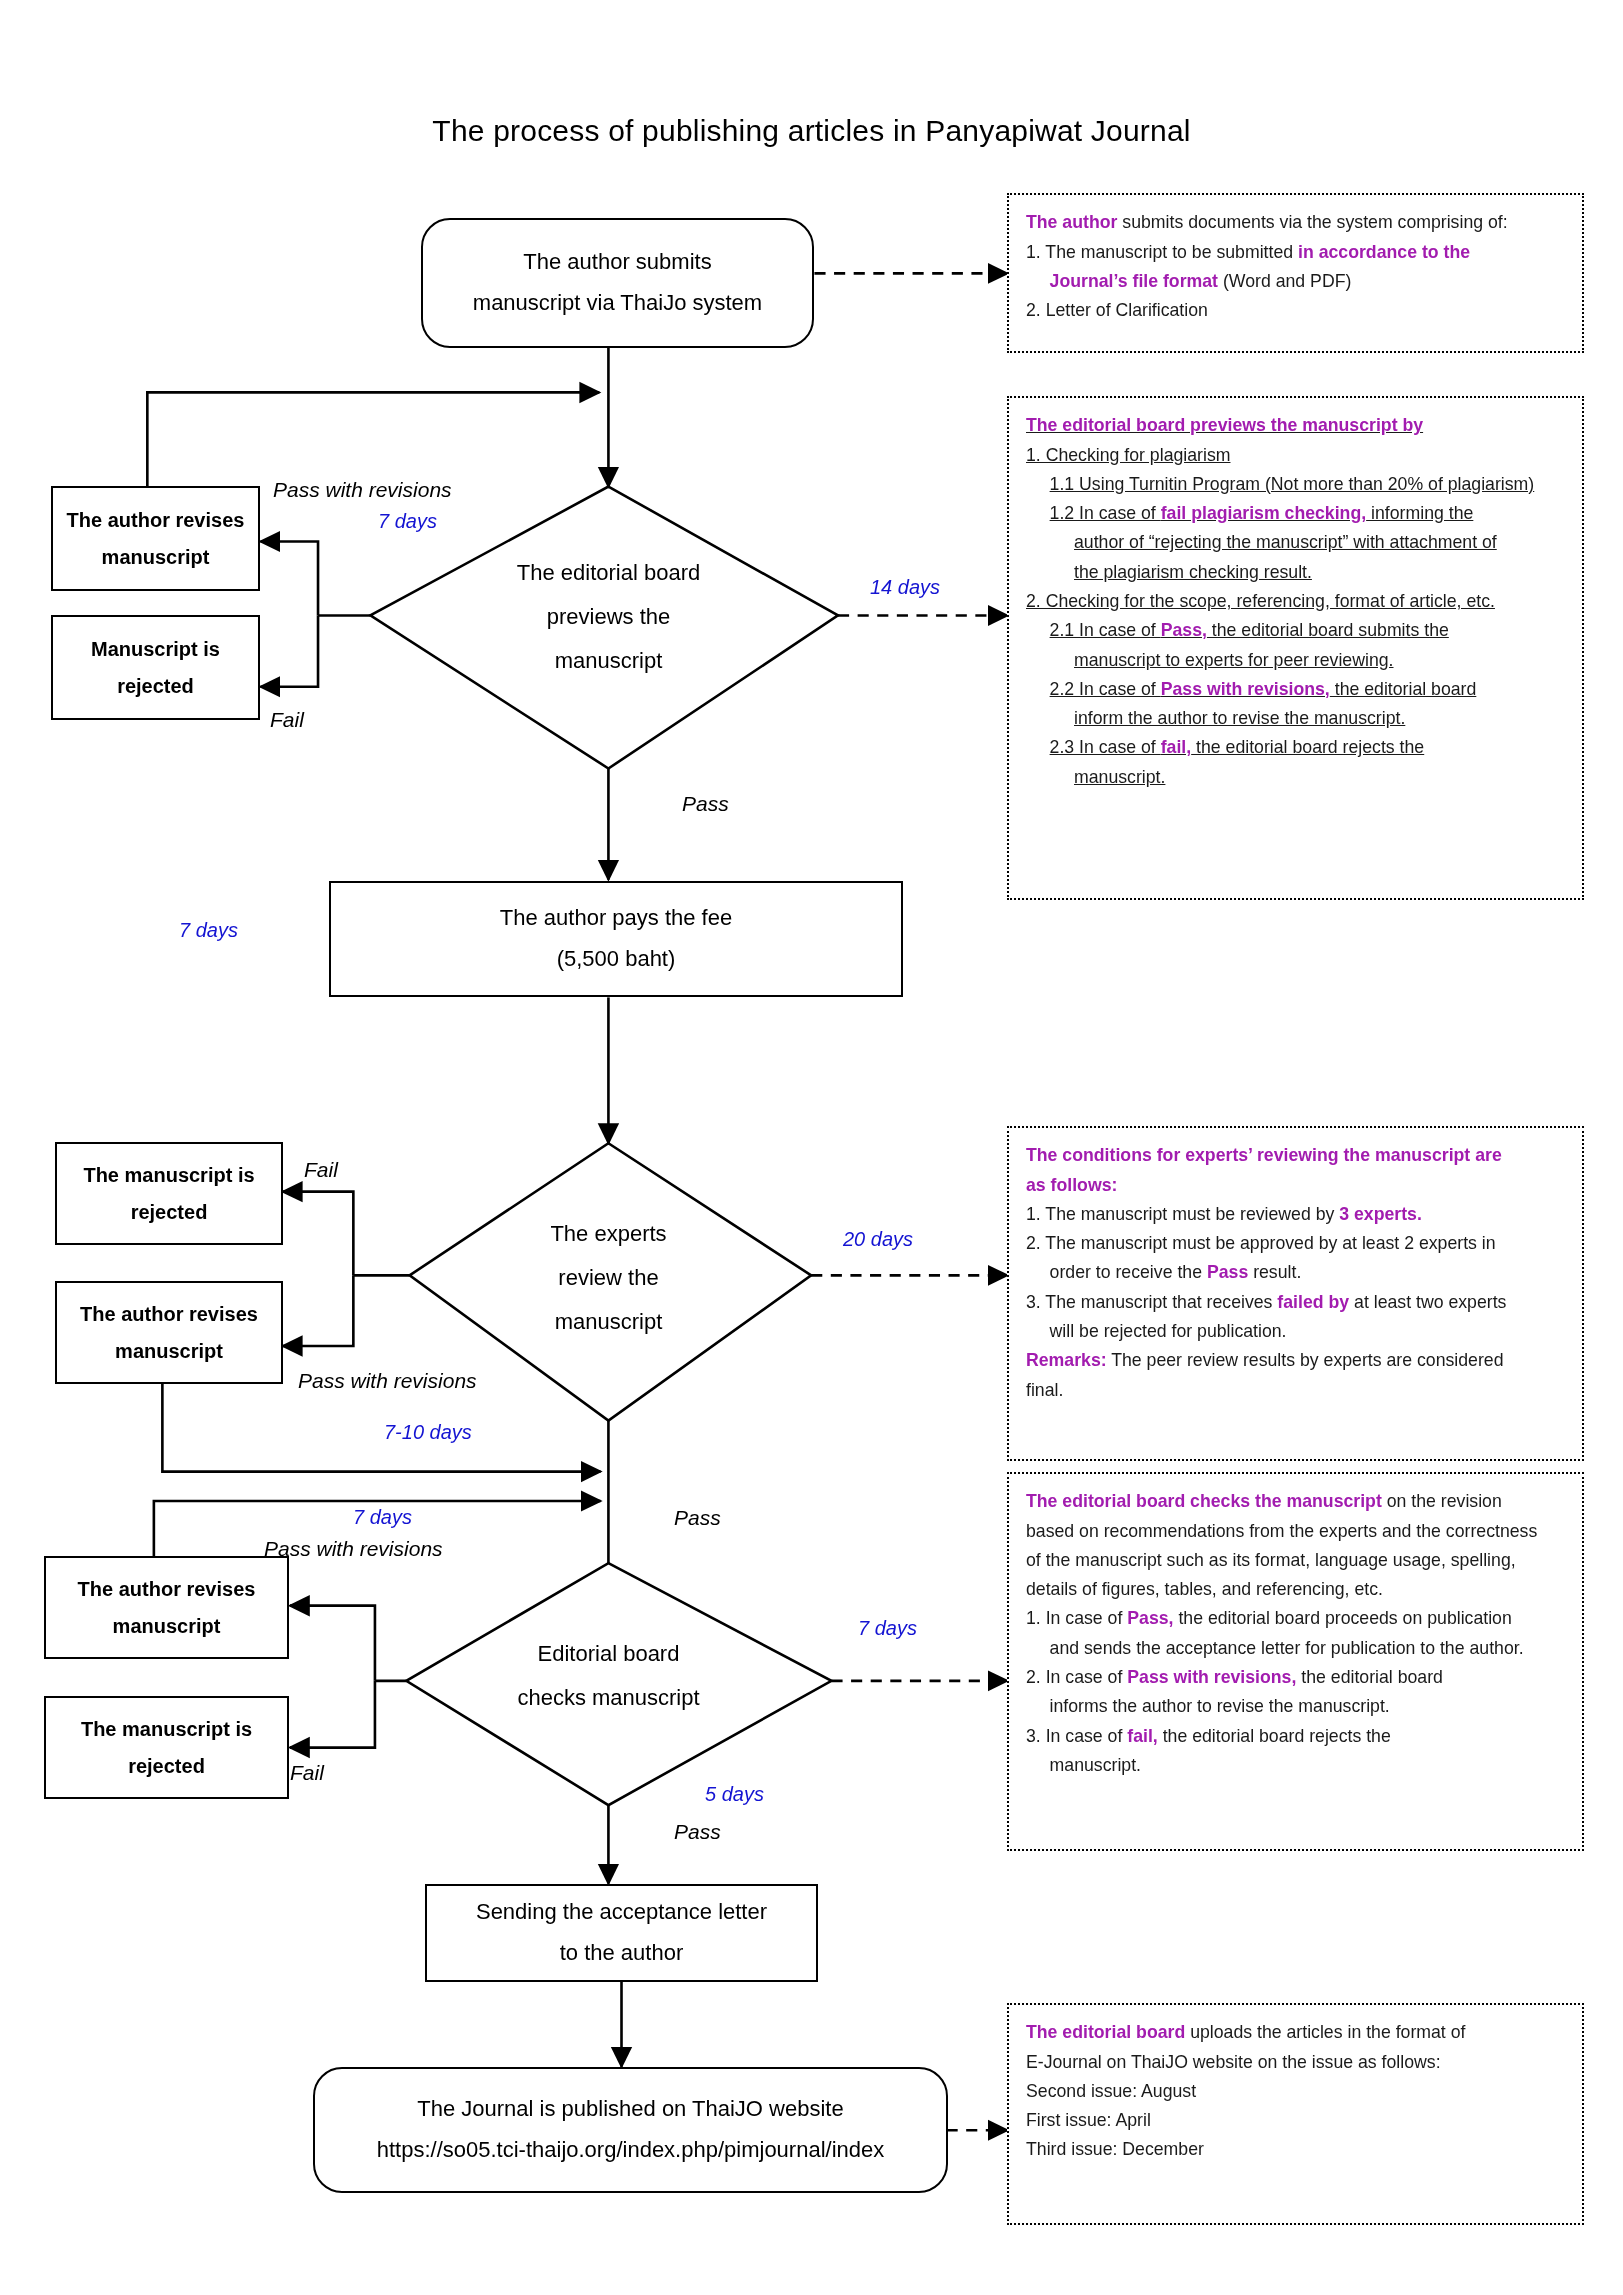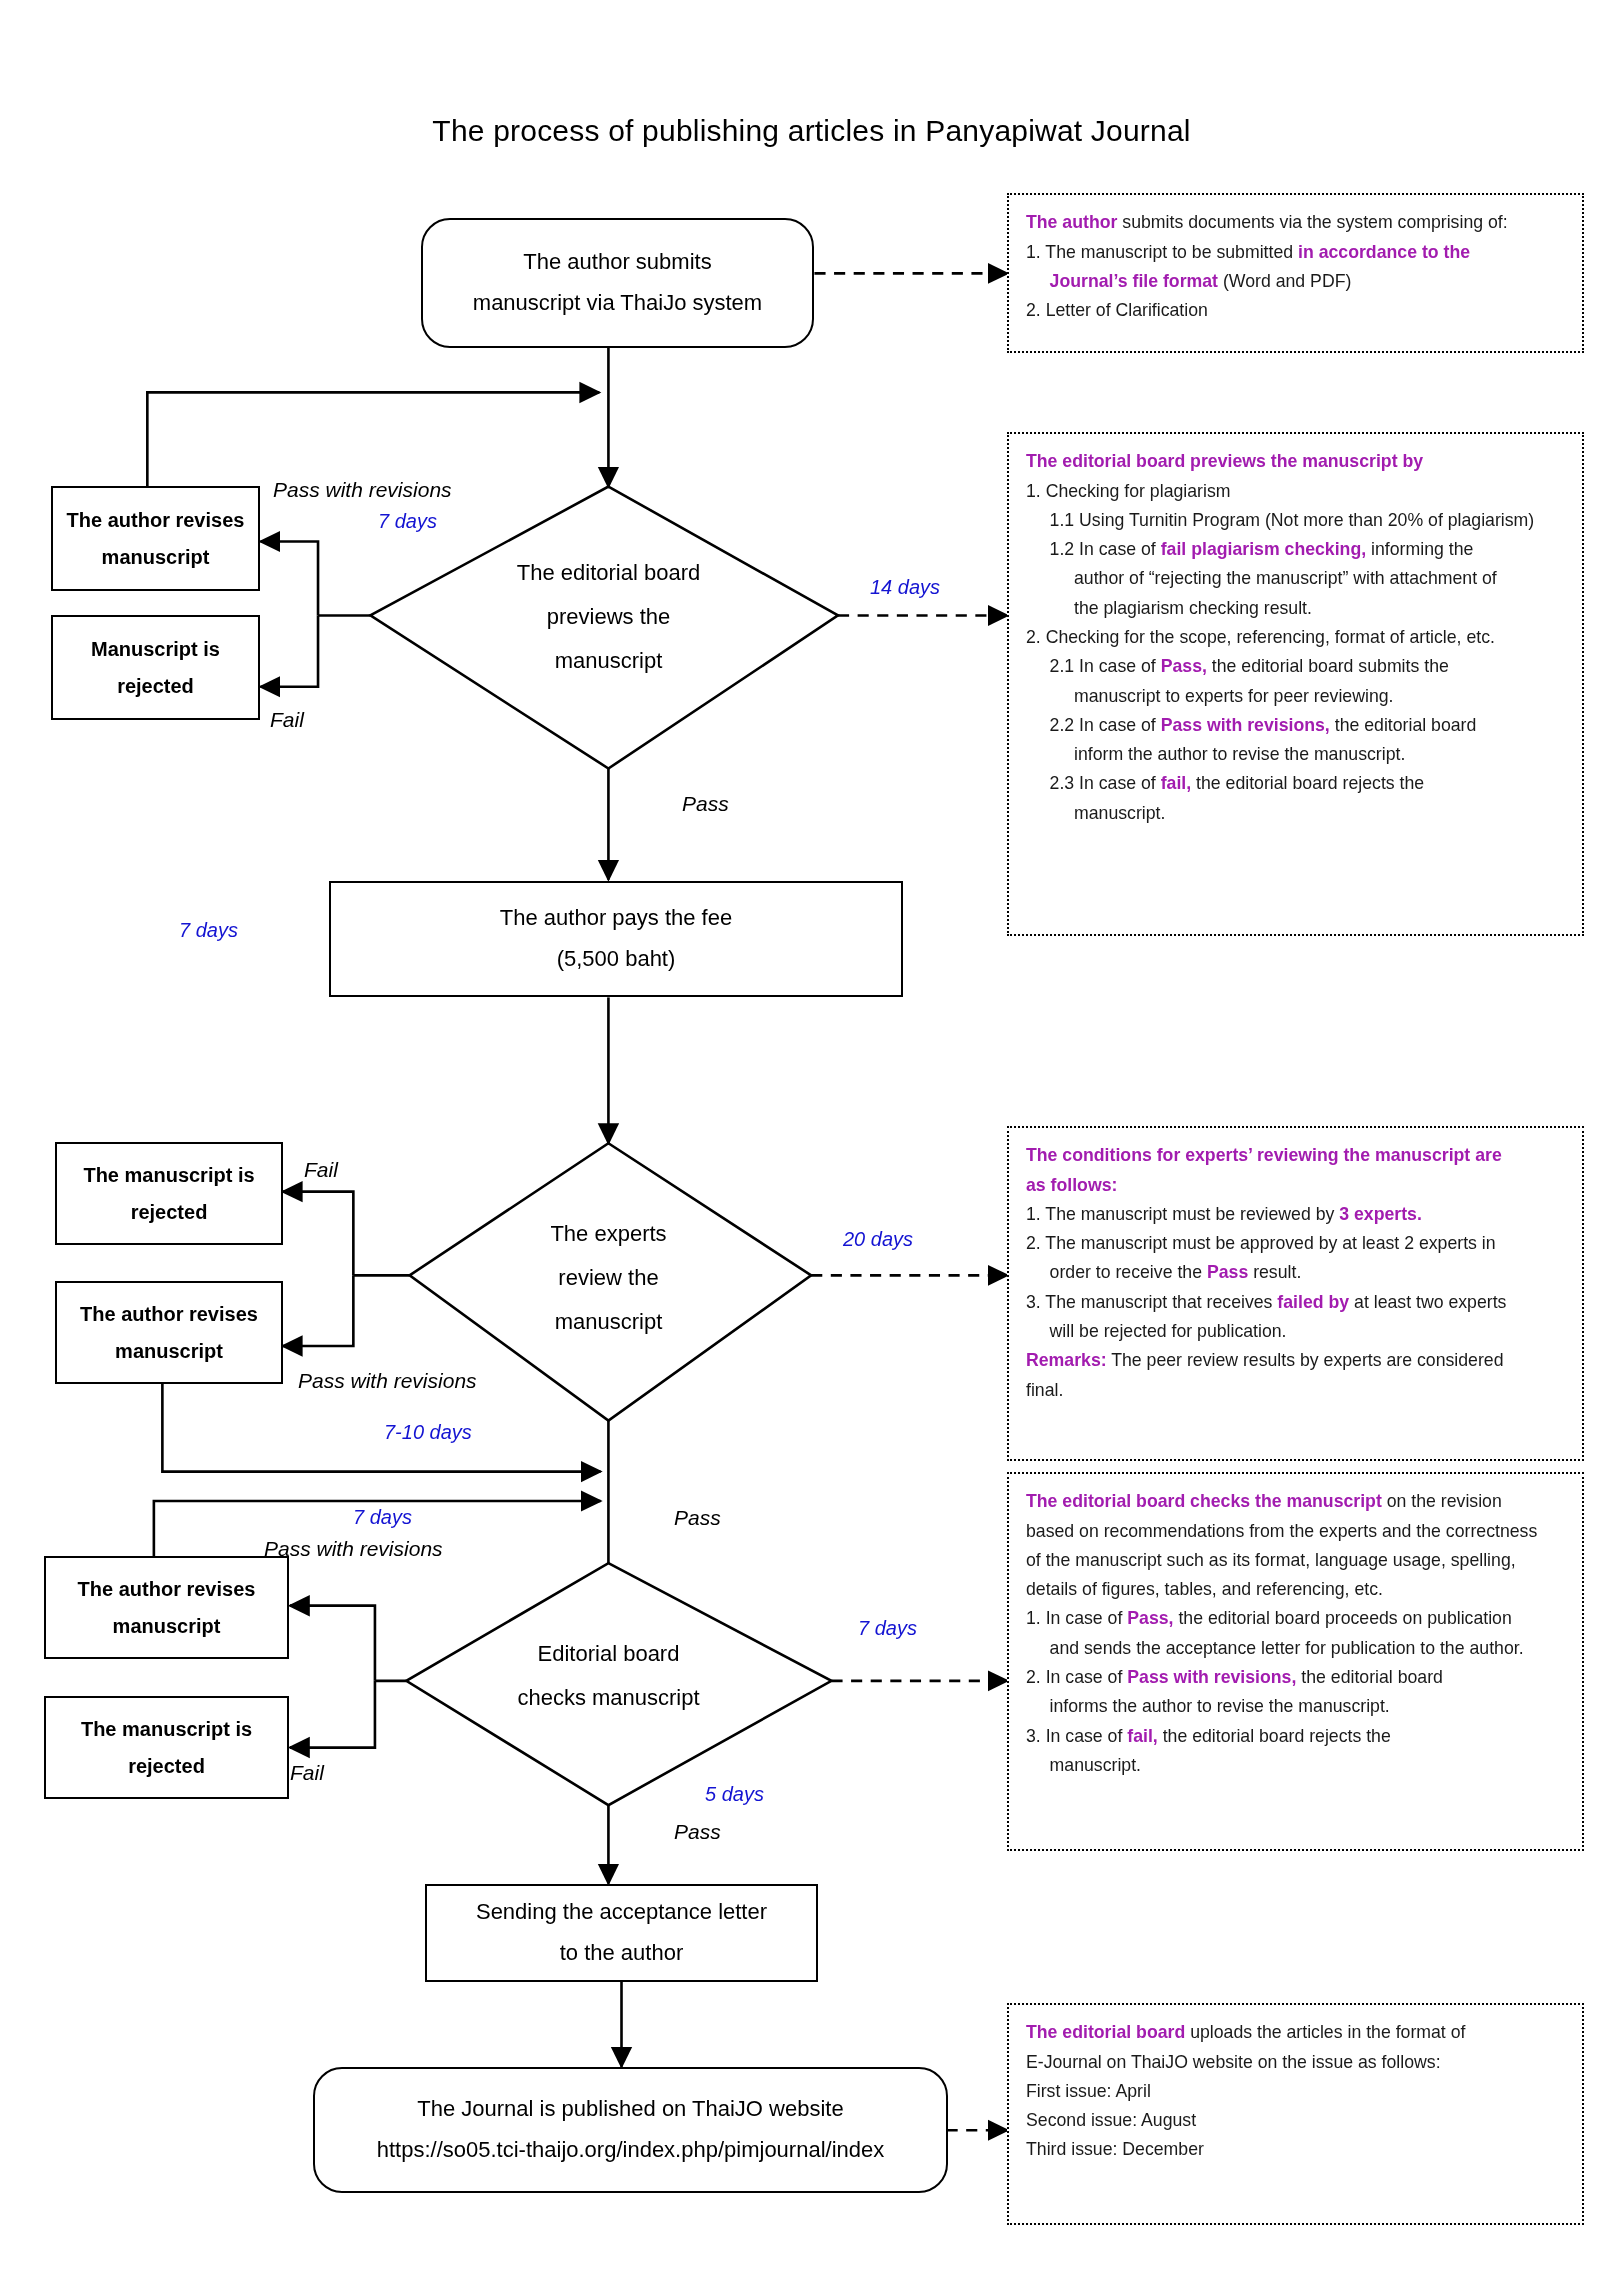--- a/index.html
+++ b/index.html
@@ -210,21 +210,21 @@
   <div class="days" style="left:705px;top:1783px;">5 days</div>
   <div class="lbl" style="left:674px;top:1820px;">Pass</div>
 
   <div class="note" style="left:1007px;top:193px;width:577px;height:160px;">
     <p><span class="b">The author</span><span> submits documents via the system comprising of:</span></p>
     <p><span>1. The manuscript to be submitted </span><span class="b">in accordance to the</span></p>
     <p class="ind1"><span class="b">Journal’s file format</span><span> (Word and PDF)</span></p>
     <p><span>2. Letter of Clarification</span></p>
   </div>
 
-  <div class="note" style="left:1007px;top:432px;width:577px;height:504px;">
+  <div class="note" style="left:1007px;top:396px;width:577px;height:504px;text-decoration:underline;">
     <p><span class="b">The editorial board previews the manuscript by</span></p>
     <p><span>1.  Checking for plagiarism</span></p>
     <p class="ind1"><span>1.1 Using Turnitin Program (Not more than 20% of plagiarism)</span></p>
     <p class="ind1"><span>1.2 In case of </span><span class="b">fail plagiarism checking,</span><span> informing the</span></p>
     <p class="ind2"><span>author of “rejecting the manuscript” with attachment of</span></p>
     <p class="ind2"><span>the plagiarism checking result.</span></p>
     <p><span>2. Checking for the scope, referencing, format of article, etc.</span></p>
     <p class="ind1"><span>2.1  In case of </span><span class="b">Pass,</span><span> the editorial board submits the</span></p>
     <p class="ind2"><span>manuscript to experts for peer reviewing.</span></p>
     <p class="ind1"><span>2.2  In case of </span><span class="b">Pass with revisions,</span><span> the editorial board</span></p>
@@ -254,19 +254,19 @@
     <p class="ind1"><span>and sends the acceptance letter for publication to the author.</span></p>
     <p><span>2. In case of </span><span class="b">Pass with revisions,</span><span> the editorial board</span></p>
     <p class="ind1"><span>informs the author to revise the manuscript.</span></p>
     <p><span>3. In case of </span><span class="b">fail,</span><span> the editorial board rejects the</span></p>
     <p class="ind1"><span>manuscript.</span></p>
   </div>
 
   <div class="note" style="left:1007px;top:2003px;width:577px;height:222px;">
     <p><span class="b">The editorial board</span><span> uploads the articles in the format of</span></p>
     <p><span>E-Journal on ThaiJO website on the issue as follows:</span></p>
+    <p><span>Second issue: August</span></p>
     <p><span>First issue: April</span></p>
-    <p><span>Second issue: August</span></p>
     <p><span>Third issue: December</span></p>
   </div>
 
 </div>
 
 
 </body></html>

